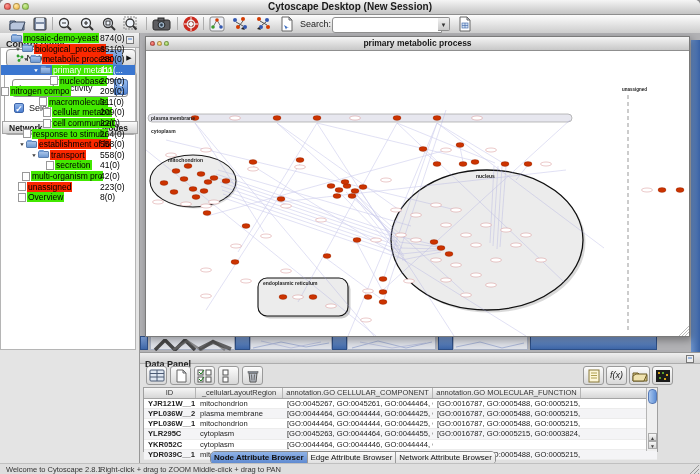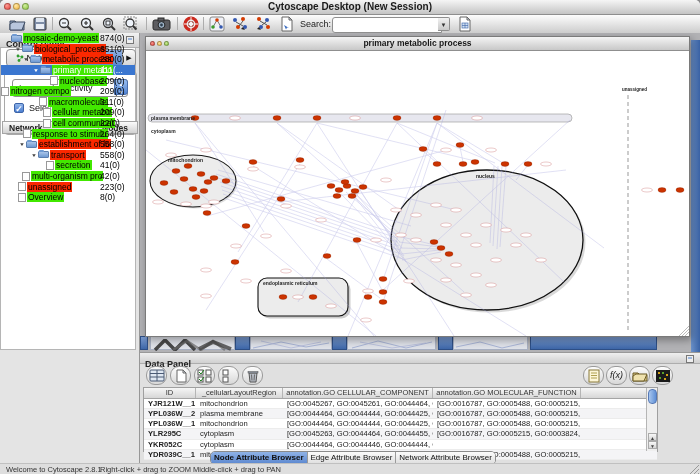--- a/index.html
+++ b/index.html
@@ -60,21 +60,21 @@
   .bluefrag{top:303px;height:14px;background:linear-gradient(#7b9cd2,#3d66a8);border:1px solid #2e4f86;box-sizing:border-box;}
   #netwin{left:5px;top:3px;width:545px;height:301px;background:#fff;border:1px solid #7a7a7a;box-shadow:2px 3px 8px rgba(0,0,0,.35);box-sizing:border-box;}
   #netbar{left:0;top:0;width:543px;height:13px;background:linear-gradient(#f4f4f4,#c8c8c8);border-bottom:1px solid #8f8f8f;}
   #nettitle{left:0;top:0;width:543px;text-align:center;font-size:8.5px;font-weight:bold;line-height:13px;color:#1a1a1a;}
   .tl2{width:5px;height:5px;border-radius:50%;top:4px;border:1px solid rgba(0,0,0,.3);box-sizing:border-box;}
   #netcanvas{left:0;top:13px;}
   
   #dpanel{left:140px;top:352px;width:560px;height:111px;background:#e0e0e0;}
   #dphead{left:0;top:0;width:560px;height:12px;background:linear-gradient(#efefef,#d0d0d0);border-top:1px solid #999;border-bottom:1px solid #adadad;box-sizing:border-box;}
   #dphead span{font-size:9px;font-weight:bold;color:#222;line-height:11px;padding-left:5px;}
-  .dbtn{top:14px;width:21px;height:19px;background:linear-gradient(#fcfcfc,#d8d8d8);border:1px solid #9a9a9a;border-radius:9px;box-sizing:border-box;}
+  .dbtn{top:14px;width:21px;height:19px;background:linear-gradient(#fcfcfc,#d8d8d8);border:1px solid #9a9a9a;border-radius:3px;box-sizing:border-box;}
   .dbtn svg{position:absolute;left:2px;top:2px;}
   #dtable{left:3px;top:35px;width:515px;height:65px;background:#fff;border:1px solid #9f9f9f;box-sizing:border-box;}
   #dcolhdr{display:flex;height:10px;background:linear-gradient(#f6f6f6,#d7d7d7);border-bottom:1px solid #a5a5a5;}
   .dc{font-size:7.5px;color:#333;text-align:center;line-height:10px;border-right:1px solid #b5b5b5;overflow:hidden;box-sizing:border-box;}
   .c0{width:52px;} .c1{width:87px;} .c2{width:150px;} .c3{width:148px;} .c4{width:63px;border-right:none;}
   .drow{display:flex;height:9.15px;border-bottom:1px solid #ececec;}
   .drow:nth-child(odd){background:#f4f4f6;}
   .dcell{font-size:7.6px;color:#222;line-height:9px;padding-left:4px;overflow:hidden;white-space:nowrap;box-sizing:border-box;}
   .dcell.c0{font-weight:bold;}
   #dscroll{left:506px;top:36px;width:11px;height:63px;background:#efefef;border-left:1px solid #b5b5b5;box-sizing:border-box;}

